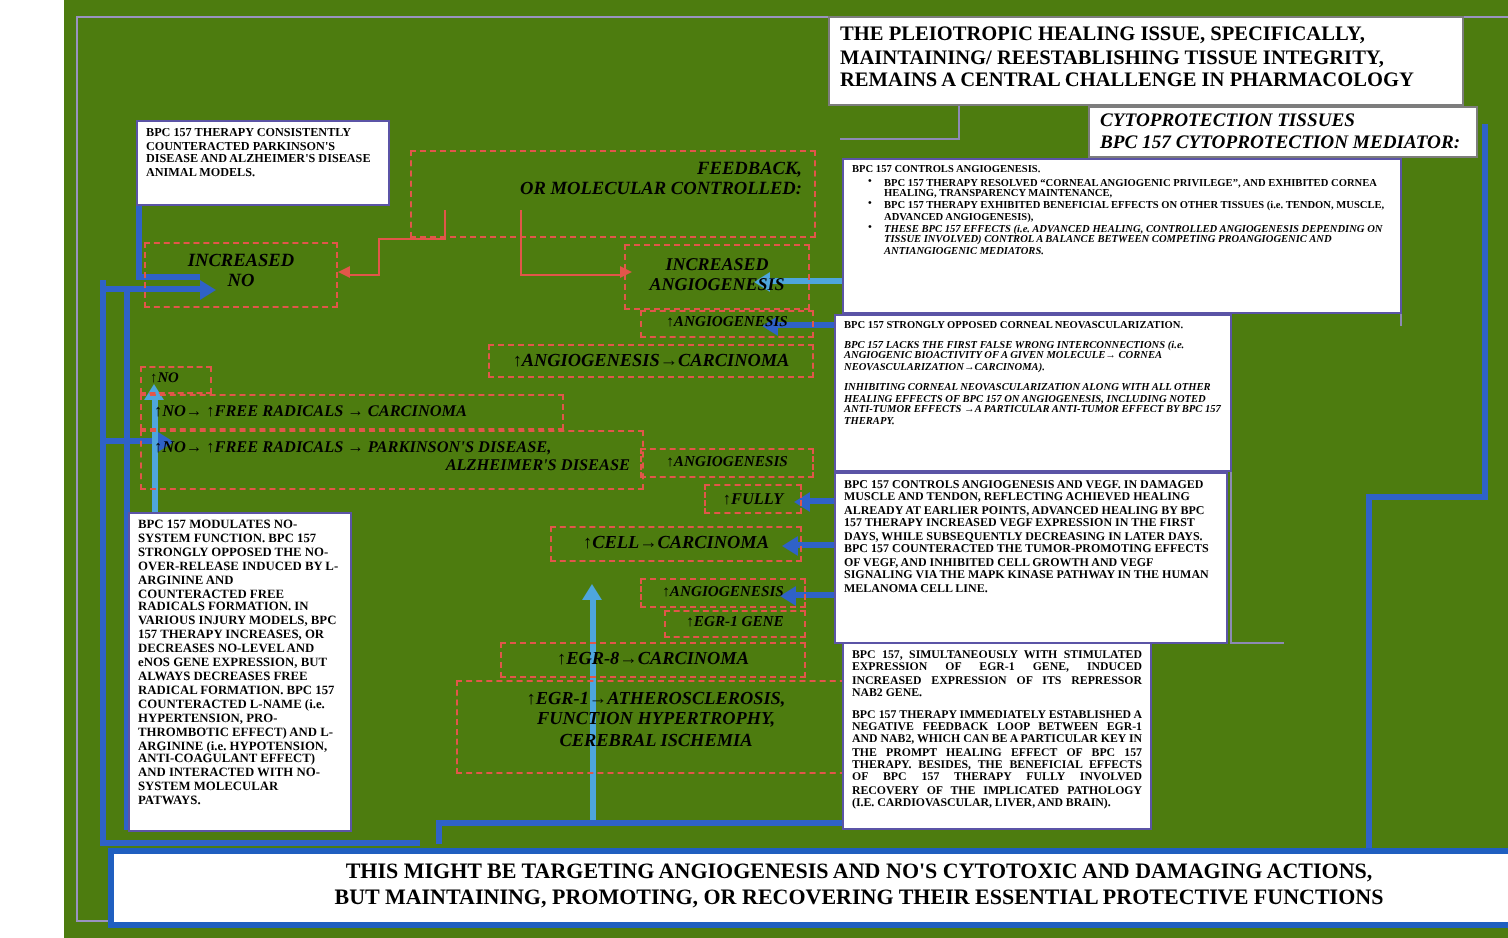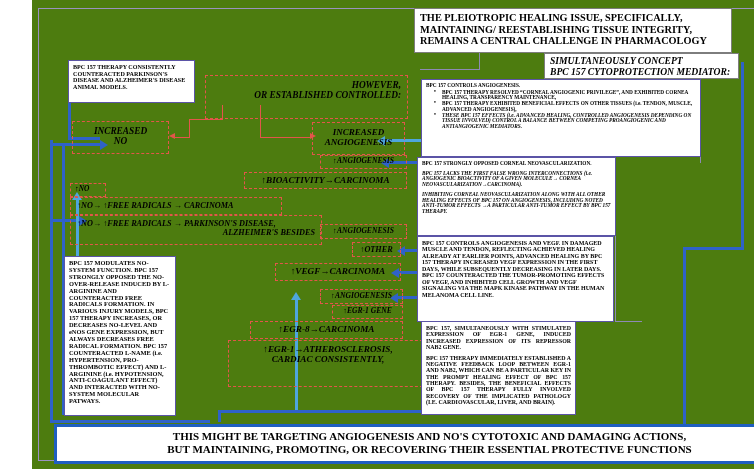--- a/index.html
+++ b/index.html
@@ -141,21 +141,21 @@
   <div class="ln-thin" style="left:583px;top:236px;width:1px;height:86px;"></div>
   <div class="ln-thin" style="left:583px;top:321px;width:27px;height:1px;"></div>
 
   <div class="box grayhead" style="left:382px;top:8px;width:318px;height:45px;padding:3px 5px;font-size:10.3px;">
     <div>THE PLEIOTROPIC HEALING ISSUE, SPECIFICALLY,</div>
     <div>MAINTAINING/ REESTABLISHING TISSUE INTEGRITY,</div>
     <div>REMAINS A CENTRAL CHALLENGE IN PHARMACOLOGY</div>
   </div>
 
   <div class="box grayhead ital" style="left:512px;top:53px;width:195px;height:26px;padding:2px 5px;font-size:9.6px;">
-    <div>SIMULTANEOUSLY CONCEPT</div>
+    <div>CYTOPROTECTION TISSUES</div>
     <div>BPC 157 CYTOPROTECTION MEDIATOR:</div>
   </div>
 
   <div class="box solidblue" style="left:36px;top:60px;width:127px;height:43px;padding:3px 4px;font-size:6.1px;">
     <div>BPC 157 THERAPY CONSISTENTLY COUNTERACTED PARKINSON'S DISEASE AND ALZHEIMER'S DISEASE ANIMAL MODELS.</div>
   </div>
 
   <div class="box dashed c" style="left:40px;top:121px;width:97px;height:33px;padding:4px 3px;font-size:9.3px;">
     <div>INCREASED</div>
     <div>NO</div>
@@ -164,72 +164,73 @@
   <div class="box dashed l" style="left:38px;top:183px;width:36px;height:14px;padding:1px 4px;font-size:7.4px;">
     <div>↑NO</div>
   </div>
 
   <div class="box dashed l" style="left:38px;top:197px;width:212px;height:18px;padding:3px 6px;font-size:8.2px;">
     <div>↑NO→ ↑FREE RADICALS → CARCINOMA</div>
   </div>
 
   <div class="box dashed l" style="left:38px;top:215px;width:252px;height:30px;padding:3px 6px;font-size:8.2px;">
     <div>↑NO→ ↑FREE RADICALS → PARKINSON'S DISEASE,</div>
-    <div class="r">ALZHEIMER'S BESIDES</div>
+    <div class="r">ALZHEIMER'S DISEASE</div>
   </div>
 
   <div class="box solidblue" style="left:32px;top:256px;width:112px;height:160px;padding:3px 4px;font-size:6.4px;">
     <div>BPC 157 MODULATES NO-SYSTEM FUNCTION. BPC 157 STRONGLY OPPOSED THE NO-OVER-RELEASE INDUCED BY L-ARGININE AND COUNTERACTED FREE RADICALS FORMATION. IN VARIOUS INJURY MODELS, BPC 157 THERAPY INCREASES, OR DECREASES NO-LEVEL AND eNOS GENE EXPRESSION, BUT ALWAYS DECREASES FREE RADICAL FORMATION. BPC 157 COUNTERACTED L-NAME (i.e. HYPERTENSION, PRO-THROMBOTIC EFFECT) AND L-ARGININE (i.e. HYPOTENSION, ANTI-COAGULANT EFFECT) AND INTERACTED WITH NO-SYSTEM MOLECULAR PATWAYS.</div>
   </div>
 
   <div class="box dashed r" style="left:173px;top:75px;width:203px;height:44px;padding:4px 6px;font-size:9.3px;">
-    <div>HOWEVER,</div>
-    <div>OR ESTABLISHED CONTROLLED:</div>
+    <div>FEEDBACK,</div>
+    <div>OR MOLECULAR CONTROLLED:</div>
   </div>
 
   <div class="box dashed c" style="left:280px;top:122px;width:93px;height:33px;padding:4px 2px;font-size:9.0px;">
     <div>INCREASED</div>
     <div>ANGIOGENESIS</div>
   </div>
 
   <div class="box dashed c" style="left:288px;top:155px;width:87px;height:14px;padding:1px 3px;font-size:7.6px;">
     <div>↑ANGIOGENESIS</div>
   </div>
 
   <div class="box dashed c" style="left:212px;top:172px;width:163px;height:17px;padding:2px 4px;font-size:9.2px;">
-    <div>↑BIOACTIVITY→CARCINOMA</div>
+    <div>↑ANGIOGENESIS→CARCINOMA</div>
   </div>
 
   <div class="box dashed c" style="left:288px;top:224px;width:87px;height:15px;padding:2px 3px;font-size:7.6px;">
     <div>↑ANGIOGENESIS</div>
   </div>
 
   <div class="box dashed c" style="left:320px;top:242px;width:49px;height:15px;padding:2px 3px;font-size:8.2px;">
-    <div>↑OTHER</div>
+    <div>↑FULLY</div>
   </div>
 
   <div class="box dashed c" style="left:243px;top:263px;width:126px;height:18px;padding:2px 4px;font-size:9.2px;">
-    <div>↑VEGF→CARCINOMA</div>
+    <div>↑CELL→CARCINOMA</div>
   </div>
 
   <div class="box dashed c" style="left:288px;top:289px;width:83px;height:15px;padding:2px 3px;font-size:7.6px;">
     <div>↑ANGIOGENESIS</div>
   </div>
 
   <div class="box dashed c" style="left:300px;top:305px;width:71px;height:14px;padding:1px 3px;font-size:7.6px;">
     <div>↑EGR-1 GENE</div>
   </div>
 
   <div class="box dashed c" style="left:218px;top:321px;width:153px;height:18px;padding:2px 4px;font-size:9.2px;">
     <div>↑EGR-8→CARCINOMA</div>
   </div>
 
   <div class="box dashed c" style="left:196px;top:340px;width:200px;height:47px;padding:3px 4px;font-size:9.2px;">
     <div>↑EGR-1→ATHEROSCLEROSIS,</div>
-    <div>CARDIAC CONSISTENTLY,</div>
+    <div>FUNCTION HYPERTROPHY,</div>
+    <div>CEREBRAL ISCHEMIA</div>
   </div>
 
   <div class="box solidblue" style="left:389px;top:79px;width:280px;height:78px;padding:3px 4px;font-size:5.3px;">
     <div style="margin-bottom:1px;">BPC 157 CONTROLS ANGIOGENESIS.</div>
     <ul class="bul">
       <li>BPC 157 THERAPY RESOLVED “CORNEAL ANGIOGENIC PRIVILEGE”, AND EXHIBITED CORNEA HEALING,  TRANSPARENCY MAINTENANCE,</li>
       <li>BPC 157 THERAPY EXHIBITED  BENEFICIAL EFFECTS  ON OTHER TISSUES (i.e. TENDON, MUSCLE, ADVANCED ANGIOGENESIS),</li>
       <li class="ital">THESE BPC 157 EFFECTS (i.e. ADVANCED HEALING, CONTROLLED ANGIOGENESIS DEPENDING  ON TISSUE INVOLVED) CONTROL A BALANCE BETWEEN COMPETING PROANGIOGENIC AND ANTIANGIOGENIC MEDIATORS.</li>
     </ul>
   </div>

